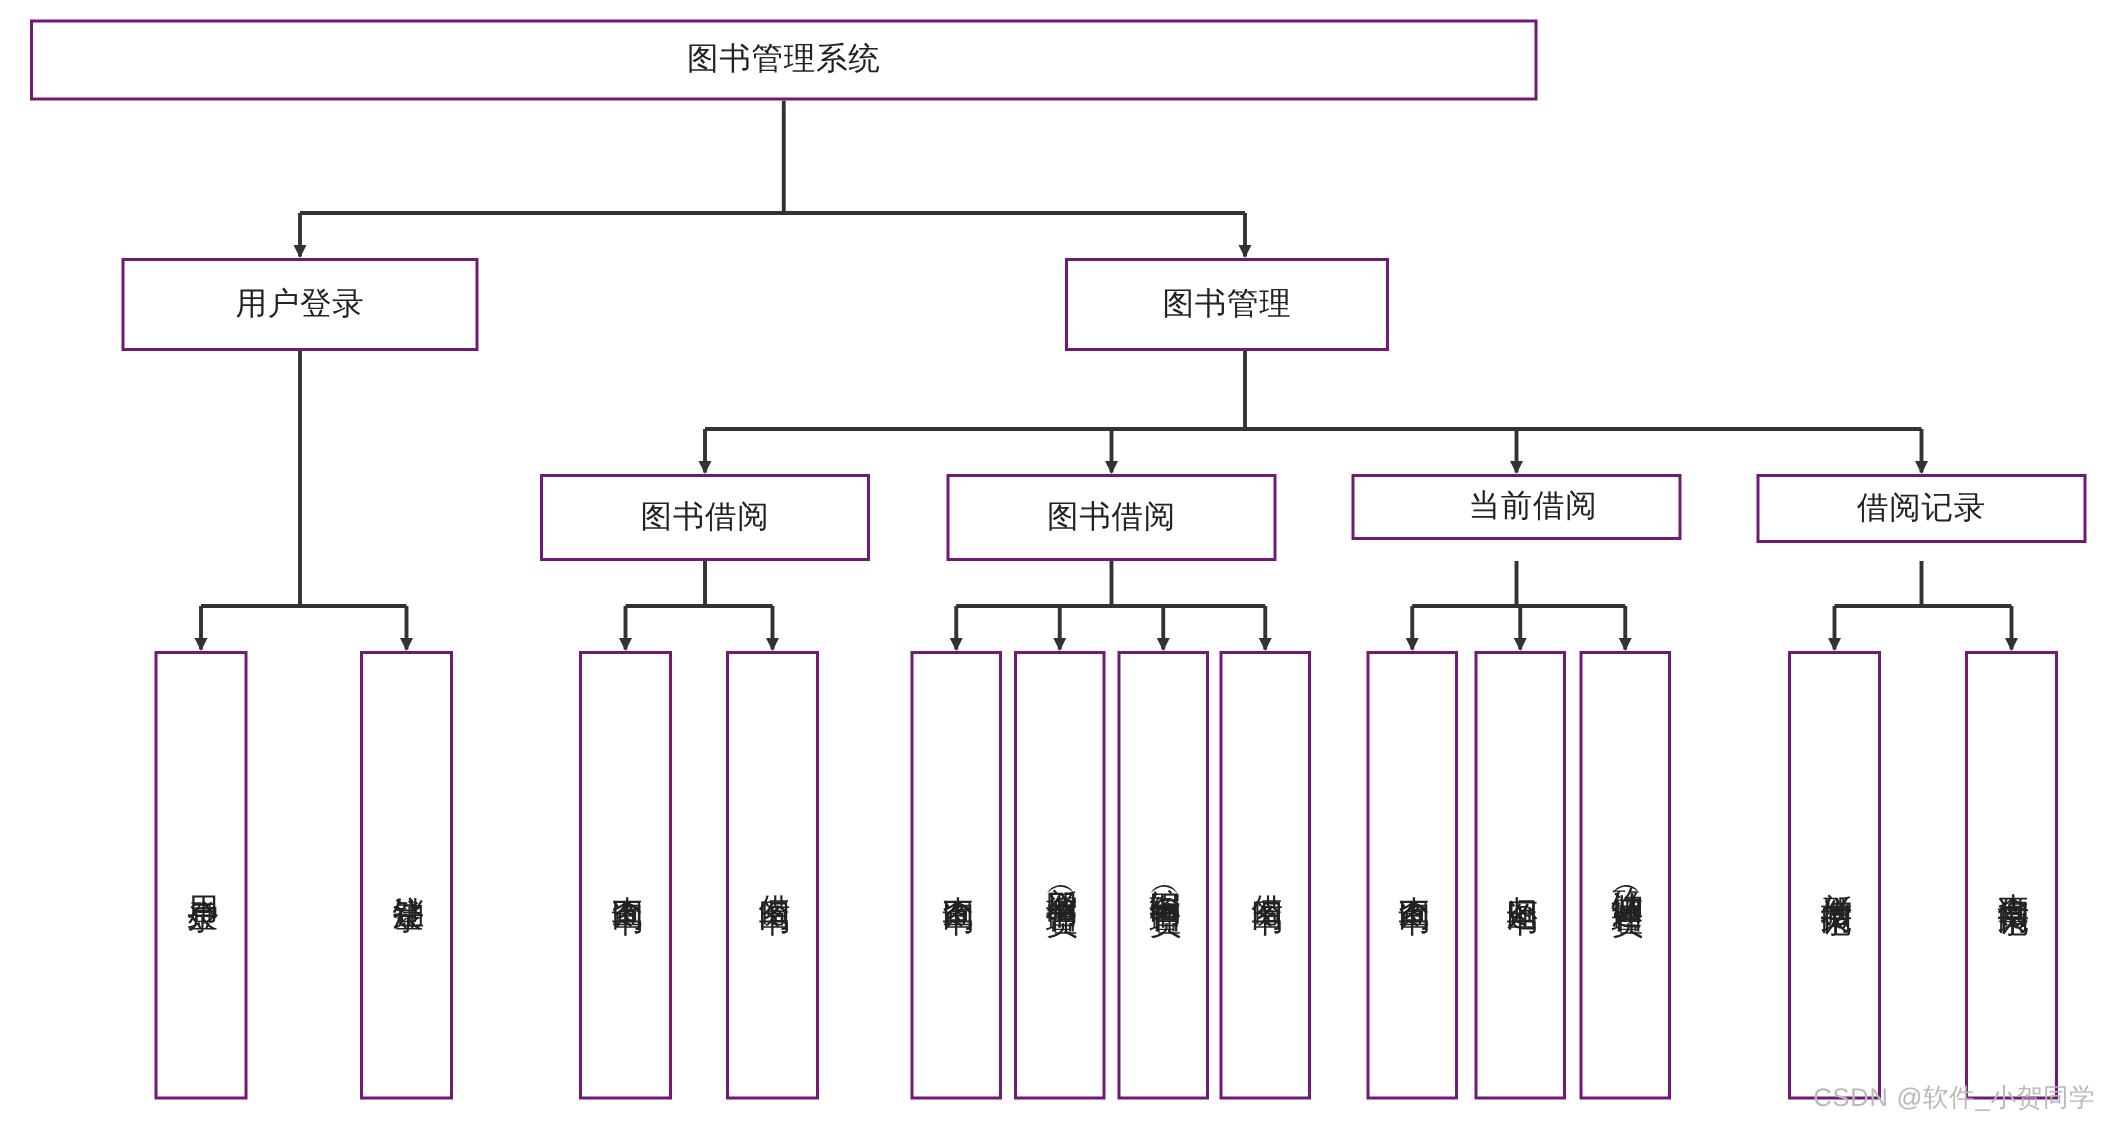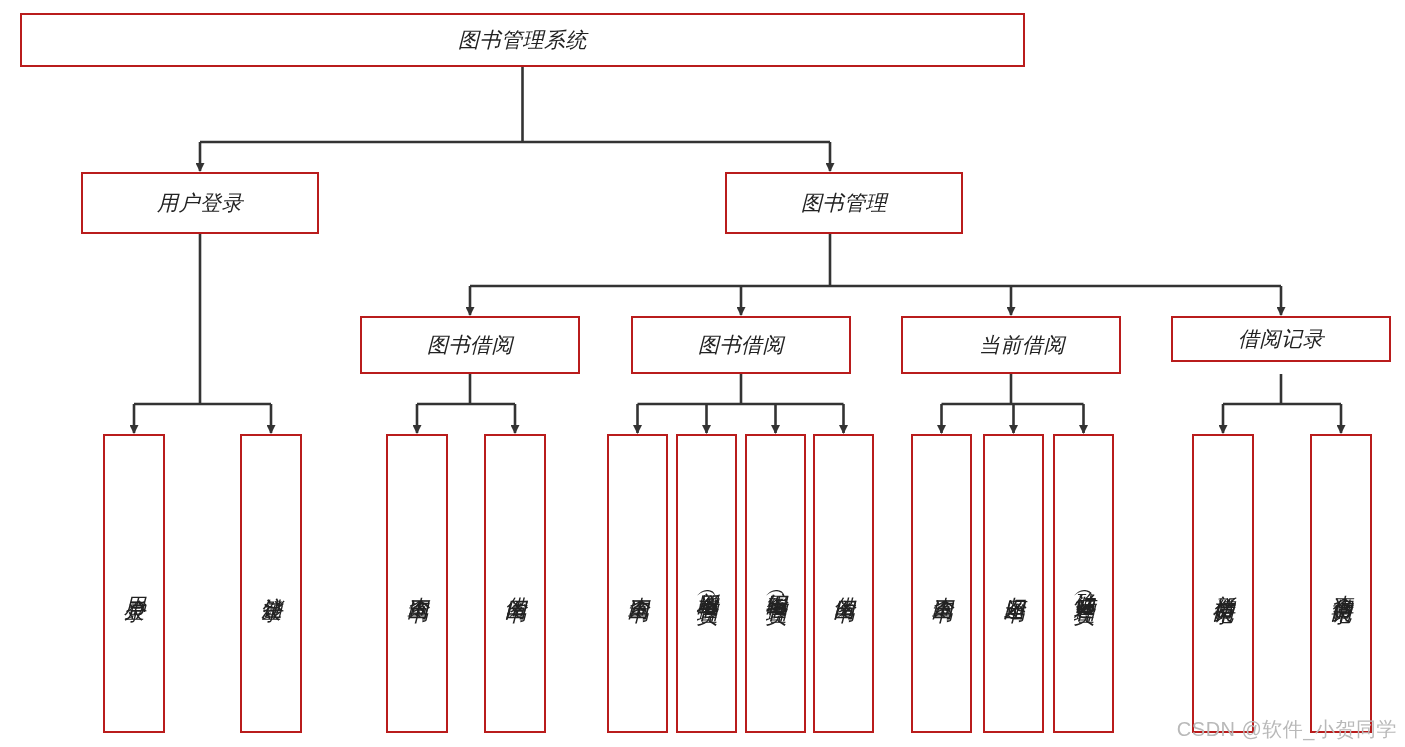--- a/index.html
+++ b/index.html
@@ -22,29 +22,28 @@
     position: absolute;
     left: 0;
     top: 0;
     width: 1405px;
     height: 747px;
     pointer-events: none;
   }
   .node {
     position: absolute;
     box-sizing: border-box;
-    border: 2px solid #b91c1c;
+    border: 2px solid #701a75;
     background: #ffffff;
     display: flex;
     align-items: center;
     justify-content: center;
     color: #222222;
     line-height: 1.18;
     text-align: center;
-    font-style: italic;
   }
   .node.h {
     font-size: 21px;
     letter-spacing: 0.5px;
   }
   .node.v {
     font-size: 21px;
     writing-mode: vertical-rl;
     text-orientation: upright;
     letter-spacing: 2px;
@@ -55,21 +54,21 @@
     text-orientation: upright;
     display: block;
   }
   .node .txt {
     display: block;
   }
   #watermark {
     position: absolute;
     right: 8px;
     bottom: 4px;
-    font-size: 20px;
+    font-size: 17px;
     color: #b9b9b9;
     letter-spacing: 0.5px;
     white-space: nowrap;
     font-family: "Liberation Sans", "DejaVu Sans", sans-serif;
   }
 </style>
 </head>
 <body>
 
 <div id="canvas">
@@ -115,30 +114,30 @@
         <path d="M1341,404 L1341,433" marker-end="url(#arrowhead)"></path>
       </g>
   </svg>
   <div id="node-layer">
       <div class="node h" style="left: 20px; top: 13px; width: 1005px; height: 54px;">
         <span class="txt">图书管理系统</span>
       </div>
       <div class="node h" style="left: 81px; top: 172px; width: 238px; height: 62px;">
         <span class="txt">用户登录</span>
       </div>
-      <div class="node h" style="left: 725px; top: 172px; width: 238px; height: 62px;">
+      <div class="node h" style="left: 710px; top: 172px; width: 216px; height: 62px;">
         <span class="txt">图书管理</span>
       </div>
       <div class="node h" style="left: 360px; top: 316px; width: 220px; height: 58px;">
         <span class="txt">图书借阅</span>
       </div>
       <div class="node h" style="left: 631px; top: 316px; width: 220px; height: 58px; text-align: right;">
         <span class="txt">图书借阅</span>
       </div>
-      <div class="node h" style="left: 901px; top: 316px; width: 220px; height: 58px; padding-left: 22px;">
+      <div class="node h" style="left: 901px; top: 316px; width: 220px; height: 44px; padding-left: 22px;">
         <span class="txt">当前借阅</span>
       </div>
       <div class="node h" style="left: 1171px; top: 316px; width: 220px; height: 46px;">
         <span class="txt">借阅记录</span>
       </div>
       <div class="node v" style="left: 103px; top: 434px; width: 62px; height: 299px;">
         <span class="txt">用户登录</span>
       </div>
       <div class="node v" style="left: 240px; top: 434px; width: 62px; height: 299px;">
         <span class="txt">注销登录</span>

